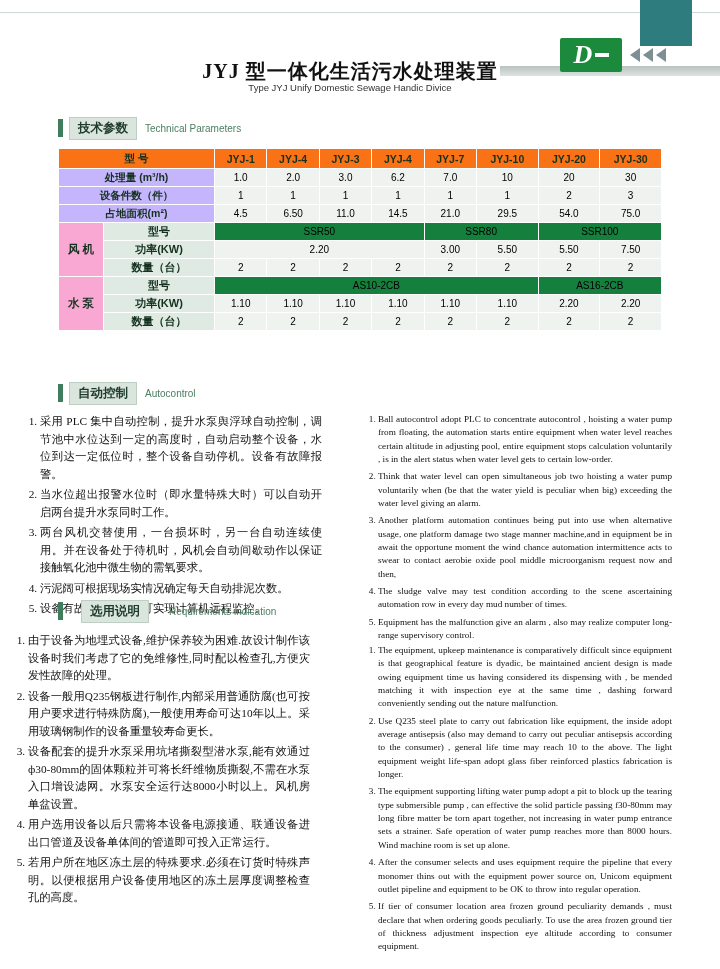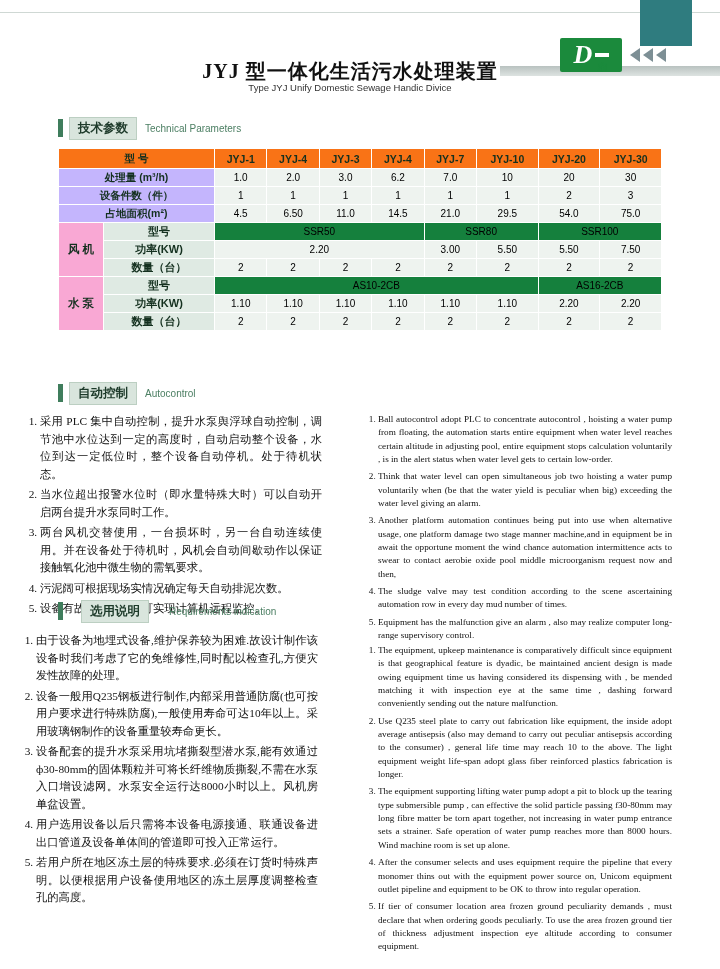--- a/index.html
+++ b/index.html
@@ -363,21 +363,21 @@
   </table>
 
   <div class="sec-head" style="left:58px; top:383px;text-align:center;">
     <span class="bar"></span>
     <span class="cn">自动控制</span>
     <span class="en">Autocontrol</span>
   </div>
 
   <div class="col-cn" style="left:22px; top:413px; width:300px;">
     <ol class="list" id="auto-cn">
-        <li>采用 PLC 集中自动控制，提升水泵舆浮球自动控制，调节池中水位达到一定的高度时，自动启动整个设备，水位到达一定低位时，整个设备自动停机。处于待机状态。</li>
+        <li>采用 PLC 集中自动控制，提升水泵舆浮球自动控制，调节池中水位达到一定的高度时，自动启动整个设备，水位到达一定低位时，整个设备自动停机。设备有故障报警。</li>
         <li>当水位超出报警水位时（即水量特殊大时）可以自动开启两台提升水泵同时工作。</li>
         <li>两台风机交替使用，一台损坏时，另一台自动连续使用。并在设备处于待机时，风机会自动间歇动作以保证接触氧化池中微生物的需氧要求。</li>
         <li>污泥阔可根据现场实情况确定每天自动排泥次数。</li>
         <li>设备有故障报警，也可实现计算机远程监控。</li>
       </ol>
   </div>
   <div class="col-en" style="left:360px; top:413px; width:312px;">
     <ol class="list en" id="auto-en">
         <li>Ball autocontrol adopt PLC to concentrate autocontrol , hoisting a water pump from floating, the automation starts entire equipment when water level reaches certain altitude in adjusting pool, entire equipment stops calculation voluntarily , is in the alert status when water level gets to certain low-order.</li>
         <li>Think that water level can open simultaneous job two hoisting a water pump voluntarily when (be that the water yield is peculiar when big) exceeding the water level giving an alarm.</li>
@@ -386,21 +386,21 @@
         <li>Equipment has the malfunction give an alarm , also may realize computer long-range supervisory control.</li>
       </ol>
   </div>
 
   <div class="sec-head" style="left:58px; top:601px;gap:12px;">
     <span class="bar"></span>
     <span class="cn">选用说明</span>
     <span class="en">Requirements indication</span>
   </div>
 
-  <div class="col-cn" style="left:18px; top:632px; width:300px;">
+  <div class="col-cn" style="left:10px; top:632px; width:300px;">
     <ol class="list" id="req-cn">
         <li>由于设备为地埋式设备,维护保养较为困难.故设计制作该设备时我们考虑了它的免维修性,同时配以检查孔,方便灾发性故障的处理。</li>
         <li>设备一般用Q235钢板进行制作,内部采用普通防腐(也可按用户要求进行特殊防腐),一般使用寿命可达10年以上。采用玻璃钢制作的设备重量较寿命更长。</li>
         <li>设备配套的提升水泵采用坑堵撕裂型潜水泵,能有效通过ф30-80mm的固体颗粒并可将长纤维物质撕裂,不需在水泵入口增设滤网。水泵安全运行达8000小时以上。风机房单盆设置。</li>
         <li>用户选用设备以后只需将本设备电源接通、联通设备进出口管道及设备单体间的管道即可投入正常运行。</li>
         <li>若用户所在地区冻土层的特殊要求.必须在订货时特殊声明。以便根据用户设备使用地区的冻土层厚度调整检查孔的高度。</li>
       </ol>
   </div>
   <div class="col-en" style="left:360px; top:632px; width:312px;margin-top:12px;">
     <ol class="list en" id="req-en">

